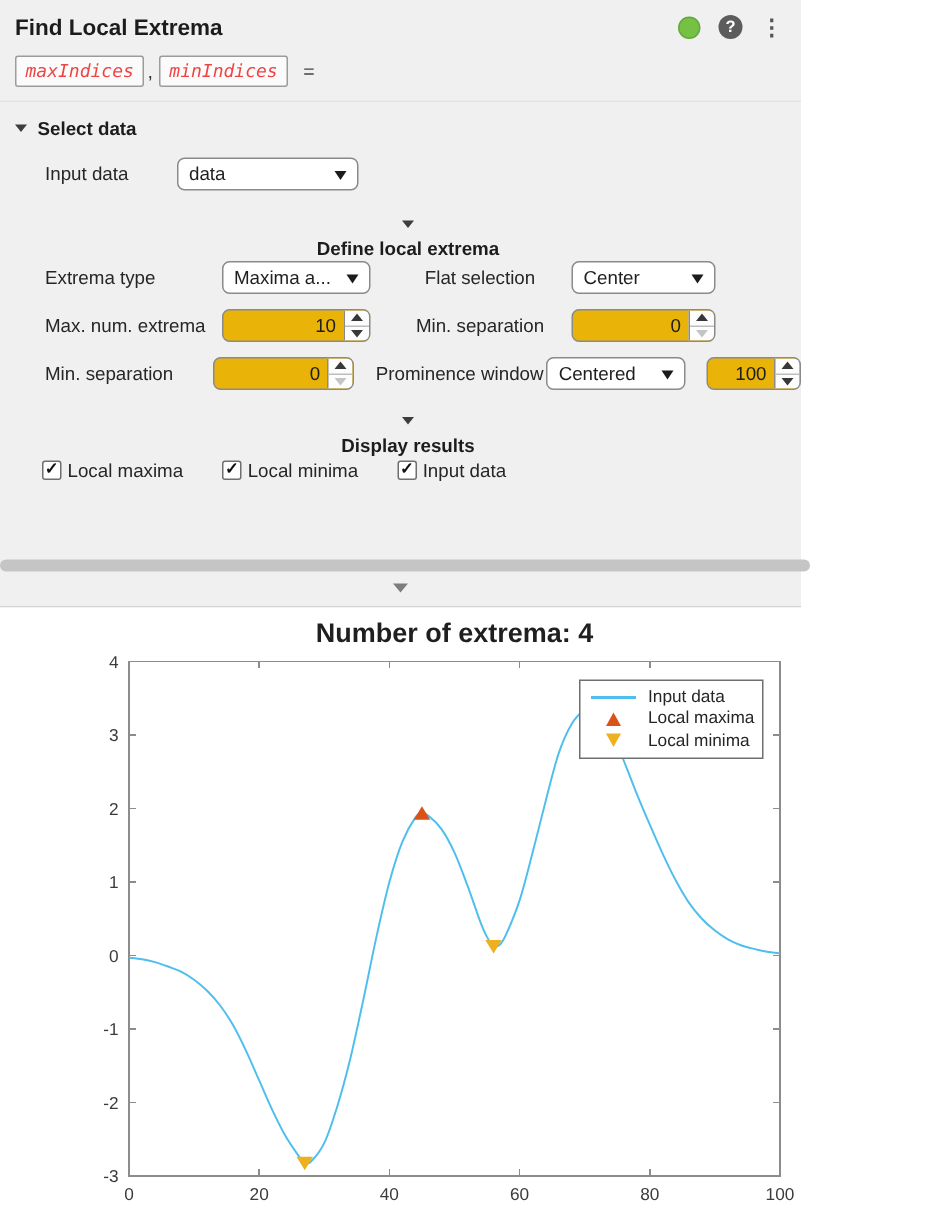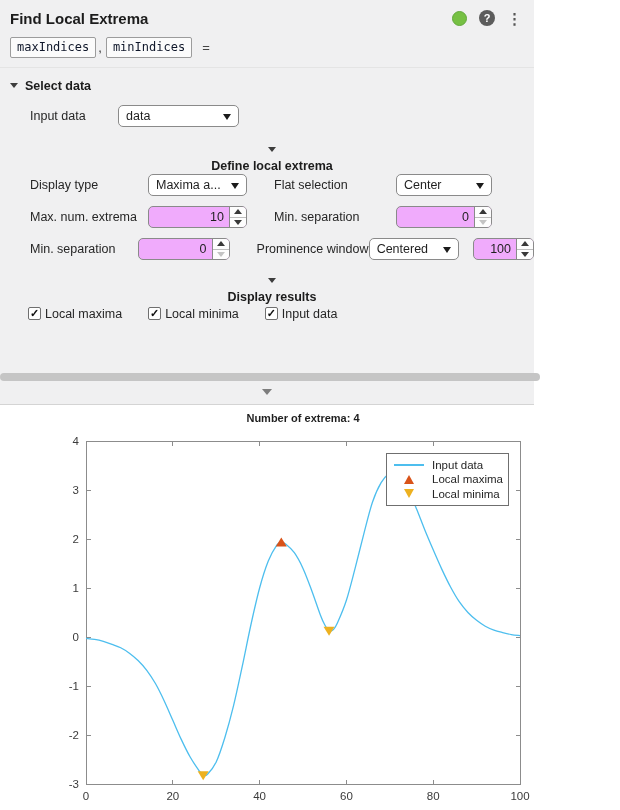--- a/index.html
+++ b/index.html
@@ -8,41 +8,41 @@
   
   .panel { position:relative; width:534px; height:405px; background:#f0f0f1; border-bottom:1px solid #d4d4d4; padding-top:8px; }
   .header-row { display:flex; justify-content:space-between; align-items:center; padding:0 12px 0 10px; height:20px; }
   .task-title { font-size:15px; font-weight:bold; color:#1c1c1c; }
   .header-icons { display:flex; align-items:center; gap:12px; }
   .status-dot { width:15px; height:15px; border-radius:50%; border:1px solid #62a83c; }
   .help-icon { width:16px; height:16px; border-radius:50%; background:#5c5c5c; color:#fff; font-size:11px; font-weight:bold; display:flex; align-items:center; justify-content:center; }
   .menu-dots { color:#555; font-size:15px; font-weight:bold; line-height:15px; }
 
   .code-row { display:flex; align-items:center; margin:8px 0 0 10px; height:22px; font-size:13px; color:#333; }
-  .code-box { font-family:"DejaVu Sans Mono","Liberation Mono",monospace; font-size:12px; color:#0f172a; background:#fbfbfb; border:1px solid #9c9c9c; border-radius:2px; padding:2px 6px 3px; }
+  .code-box { font-family:"DejaVu Sans Mono","Liberation Mono",monospace; font-size:12px; color:#ef4444; background:#fbfbfb; border:1px solid #9c9c9c; border-radius:2px; padding:2px 6px 3px;font-style:italic; }
   .code-comma { margin:0 4px 0 2px; }
   .code-eq { margin:0 8px 0 10px; color:#444; }
   .code-desc b { color:#1a1a1a; }
   .sub-divider { height:1px; background:#e4e4e4; margin-top:9px; }
 
   .section-header { display:flex; align-items:center; gap:7px; margin:10px 0 0 10px; font-size:12.5px; font-weight:bold; color:#1c1c1c; height:15px; cursor:default; }
   .section-caret { width:0; height:0; border-left:4px solid transparent; border-right:4px solid transparent; border-top:5px solid #3d3d3d; }
 
   .row { display:flex; align-items:center; margin-left:30px; height:22px; font-size:12.5px; color:#262626; }
   .lblA { width:88px; }
   .lbl1 { width:118px; }
-  .lbl2 { margin-left:27px; width:122px; }
+  .lbl2 { margin-left:12px; width:122px;text-align:center; }
 
   .dropdown { position:relative; display:flex; align-items:center; height:22px; background:#fff; border:1px solid #8a8a8a; border-radius:5px; padding:0 20px 0 7px; font-size:12.5px; color:#1f1f1f; white-space:nowrap; overflow:hidden; }
   .dd-caret { position:absolute; right:7px; top:8px; width:0; height:0; border-left:4.5px solid transparent; border-right:4.5px solid transparent; border-top:6px solid #1b1b1b; }
   .ddA { width:121px; }
   .dd1 { width:99px; }
   .dd2 { width:96px; }
 
-  .spinner { display:flex; height:22px; background:#f0abfc; border:1px solid #8a8a8a; border-radius:5px; overflow:hidden; }
+  .spinner { display:flex; height:22px; background:#eab308; border:1px solid #8a8a8a; border-radius:5px; overflow:hidden; }
   .sp1 { width:99px; }
   .sp2 { width:96px; }
   .sp3 { margin-left:14px; width:66px; }
   .spin-val { flex:1; text-align:right; padding-right:5px; line-height:20px; font-size:12.5px; color:#1f1f1f; }
   .spin-btns { width:17px; border-left:1px solid #8a8a8a; display:flex; flex-direction:column; background:#fdfdfd; }
   .spin-up, .spin-down { flex:1; display:flex; align-items:center; justify-content:center; }
   .spin-up { border-bottom:1px solid #bdbdbd; }
   .tri-up { width:0; height:0; border-left:4px solid transparent; border-right:4px solid transparent; border-bottom:5px solid #383838; }
   .tri-dn { width:0; height:0; border-left:4px solid transparent; border-right:4px solid transparent; border-top:5px solid #383838; }
   .tri-dim { border-top-color:#c4c4c4; }
@@ -53,21 +53,21 @@
 
   .hscroll-thumb { position:absolute; left:0; top:373px; width:540px; height:8px; background:#c5c5c5; border-radius:4px; }
   .collapse-row { position:absolute; left:0; top:389px; width:100%; display:flex; justify-content:center; }
   .collapse-caret { width:0; height:0; border-left:5px solid transparent; border-right:5px solid transparent; border-top:6px solid #7d7d7d; }
 
   
   .mt12 { margin-top:12px; } .mt10 { margin-top:10px; } .mt20 { margin-top:20px;flex-direction:column; } .mt18 { margin-top:18px;flex-direction:column; } .mt13 { margin-top:13px; }
 
   
   .chart-area { position:relative; width:620px; height:405px; background:#fff; }
-  .chart-title { position:absolute; left:86px; top:7px; width:434px; text-align:center; font-size:11px; font-weight:bold; color:#1f1f1f; }
+  .chart-title { position:absolute; left:86px; top:7px; width:434px; text-align:center; font-size:18px; font-weight:bold; color:#1f1f1f; }
   svg.plot { position:absolute; left:0; top:0; }
   .tick-label { font-family:"Liberation Sans", sans-serif; font-size:11.5px; fill:#3b3b3b; }
 
   .legend { position:absolute; left:386px; top:48px; width:123px; background:#fff; border:1px solid #6f6f6f; padding:4px 0 4px 4px; }
   .lg-row { display:flex; align-items:center; height:14.3px; }
   .lg-glyph { width:36px; display:flex; justify-content:center; align-items:center; }
   .lg-line { width:30px; height:2px; }
   .lg-tri-up { width:0; height:0; border-left:5.5px solid transparent; border-right:5.5px solid transparent; border-bottom:9px solid #D95319; }
   .lg-tri-dn { width:0; height:0; border-left:5.5px solid transparent; border-right:5.5px solid transparent; border-top:9px solid #EDB120; }
   .lg-label { margin-left:5px; font-size:11.5px; color:#262626; }
@@ -105,21 +105,21 @@
       <span>data</span>
       <div class="dd-caret"></div>
     </div>
   </div>
 
   <div class="section-header mt20">
     <div class="section-caret"></div>
     <span>Define local extrema</span>
   </div>
   <div class="row mt12">
-    <span class="lbl1">Display type</span>
+    <span class="lbl1">Extrema type</span>
     <div class="dropdown dd1">
       <span>Maxima a...</span>
       <div class="dd-caret"></div>
     </div>
     <span class="lbl2">Flat selection</span>
     <div class="dropdown dd2">
       <span>Center</span>
       <div class="dd-caret"></div>
     </div>
   </div>

